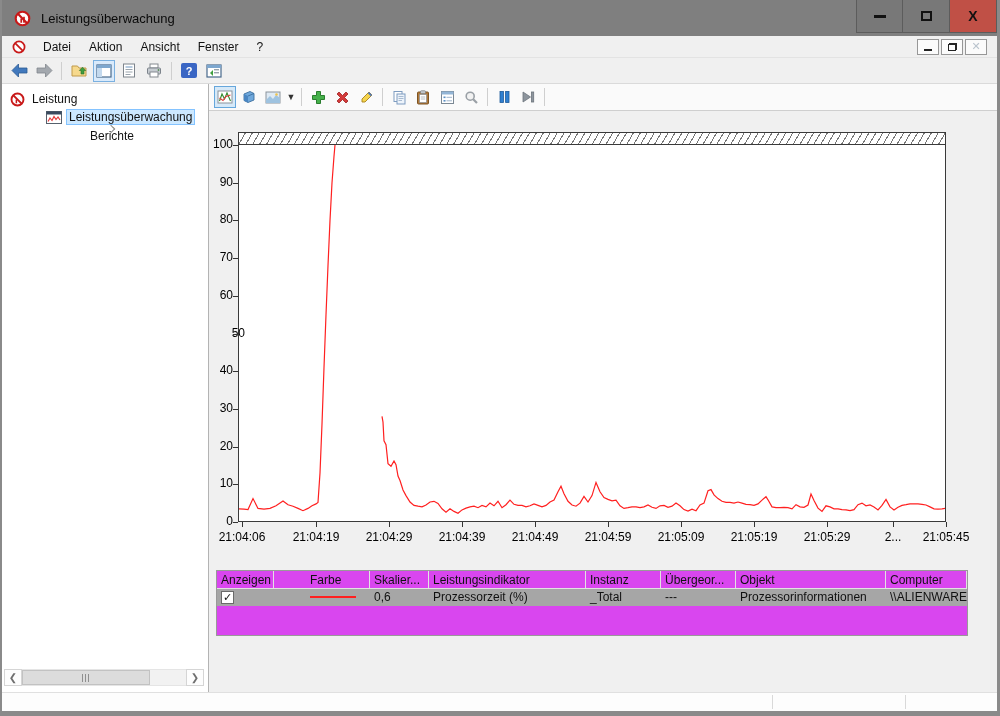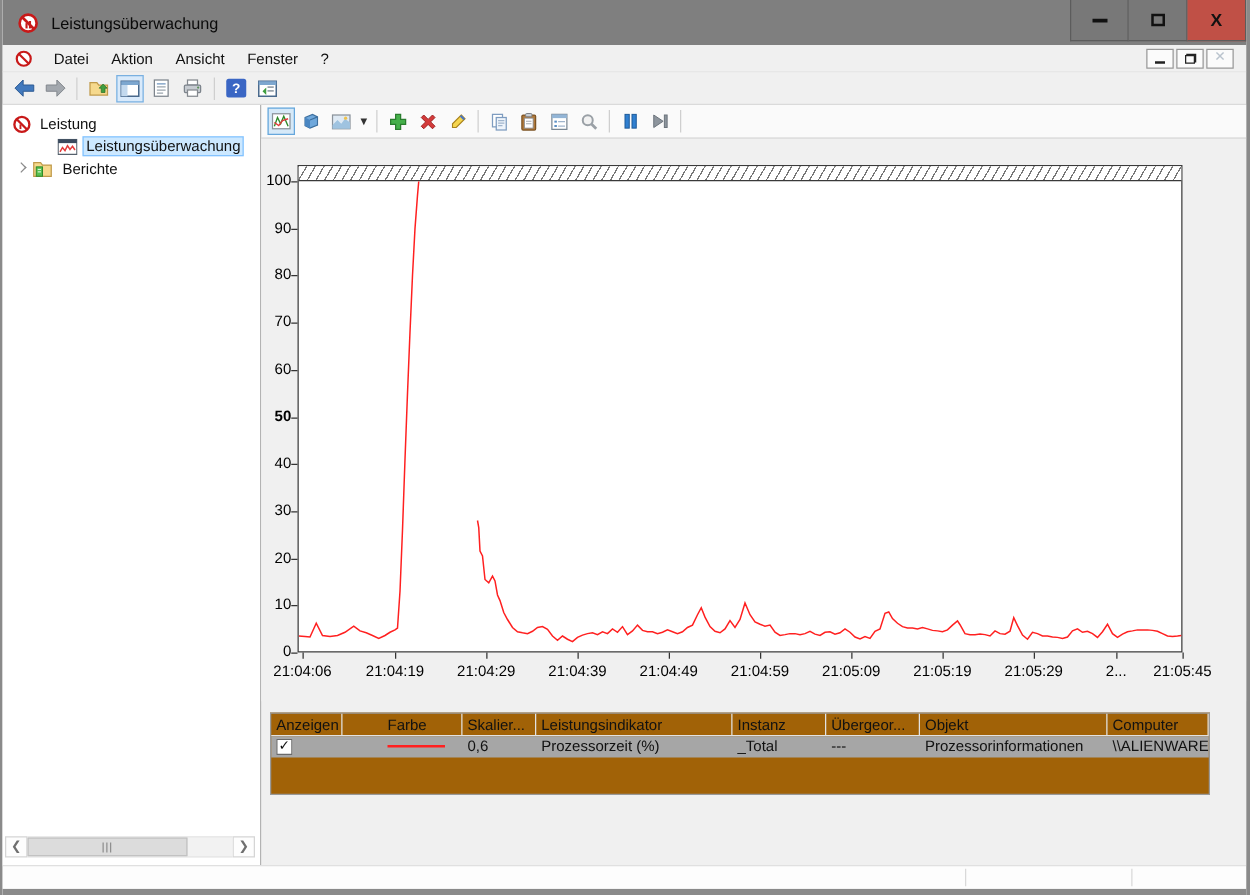--- a/index.html
+++ b/index.html
@@ -84,21 +84,21 @@
   .xtick  { position:absolute; width:1px; height:5px; background:#333; }
 
   
   .stats { position:relative; height:52px; flex:0 0 auto; font-size:12px; }
   .stat-label { position:absolute; text-align:right; }
   .stat-box { position:absolute; height:19px; border:1px solid #a6a6a6; background:#fdfdfd;
               text-align:right; padding:2px 5px 0 0; }
 
   
   .table-wrap { position:relative; flex:1 1 auto; }
-  .counter-table { position:absolute; left:7px; top:9px; width:752px; height:66px; background:#a16207; border:1px solid #999; }
+  .counter-table { position:absolute; left:7px; top:9px; width:752px; height:66px; background:#d946ef; border:1px solid #999; }
   .t-header { display:flex; height:18px; border-bottom:1px solid #e2e2e2; }
   .t-header .cell { border-right:1px solid #e2e2e2; padding:2px 4px; overflow:hidden; white-space:nowrap; }
   .t-row { display:flex; height:17px; background:#a6a6a6; }
   .t-row .cell { padding:1px 4px; overflow:hidden; white-space:nowrap; }
   .c0{width:57px;flex:0 0 auto;} .c1{width:64px;flex:0 0 auto;margin-left:32px;} .c2{width:59px;flex:0 0 auto;}
   .c3{width:157px;flex:0 0 auto;} .c4{width:75px;flex:0 0 auto;} .c5{width:75px;flex:0 0 auto;}
   .c6{width:150px;flex:0 0 auto;} .c7{flex:1 1 auto;}
   .chk { width:13px; height:13px; background:#fff; border:1px solid #6a6a6a; font-size:11px; line-height:11px;
          text-align:center; font-weight:bold; color:#111; margin-top:1px; }
   .swatch { width:46px; height:2px; background:#ff2020; margin-top:6px; }
@@ -233,21 +233,21 @@
           <span class="tree-label">Leistung</span>
         </div>
         <div class="tree-row" style="padding-left:44px;">
           <svg class="icon" width="16" height="13" viewBox="0 0 16 13">
               <rect x="0.5" y="0.5" width="15" height="12" fill="#fff" stroke="#55606c" stroke-width="1"></rect>
               <rect x="0.5" y="0.5" width="15" height="3" fill="#3a4a5e"></rect>
               <polyline points="2,10.5 4,7 6,9.5 8,5.5 10,8.5 12,6 14,9" fill="none" stroke="#e23b3b" stroke-width="1.2"></polyline>
             </svg>
           <span class="tree-label selected">Leistungsüberwachung</span>
         </div>
-        <div class="tree-row" style="padding-left:10px;">
+        <div class="tree-row" style="padding-left:10px;flex-direction:column;">
           <span class="chev collapsed"></span>
           <svg class="icon" style="margin-left:6px;" width="17" height="14" viewBox="0 0 17 14">
               <path d="M1 3 L1 13 L15 13 L15 4 L8 4 L6.5 2 L1 2 Z" fill="#f6d98d" stroke="#c09a4a" stroke-width="1"></path>
               <rect x="3" y="5.5" width="5" height="7.5" fill="#57c04f" stroke="#2f8a2a" stroke-width="0.8"></rect>
               <line x1="4.2" y1="7.5" x2="6.8" y2="7.5" stroke="#eafbe8" stroke-width="0.8"></line>
               <line x1="4.2" y1="9.5" x2="6.8" y2="9.5" stroke="#eafbe8" stroke-width="0.8"></line>
             </svg>
           <span class="tree-label">Berichte</span>
         </div>
       </div>
@@ -369,21 +369,21 @@
       <div class="ylabel" style="left: 0px; top: 403px;">0</div>
           <div class="ydash" style="left: 24px; top: 411px;"></div>
           <div class="ylabel" style="left: 0px; top: 365.3px;">10</div>
           <div class="ydash" style="left: 24px; top: 373.3px;"></div>
           <div class="ylabel" style="left: 0px; top: 327.6px;">20</div>
           <div class="ydash" style="left: 24px; top: 335.6px;"></div>
           <div class="ylabel" style="left: 0px; top: 289.9px;">30</div>
           <div class="ydash" style="left: 24px; top: 297.9px;"></div>
           <div class="ylabel" style="left: 0px; top: 252.2px;">40</div>
           <div class="ydash" style="left: 24px; top: 260.2px;"></div>
-          <div class="ylabel" style="left: 0px; top: 214.5px; font-weight: bold;">50</div>
+          <div class="ylabel" style="left: 12px; top: 214.5px;">50</div>
           <div class="ydash" style="left: 24px; top: 222.5px;"></div>
           <div class="ylabel" style="left: 0px; top: 176.8px;">60</div>
           <div class="ydash" style="left: 24px; top: 184.8px;"></div>
           <div class="ylabel" style="left: 0px; top: 139.1px;">70</div>
           <div class="ydash" style="left: 24px; top: 147.1px;"></div>
           <div class="ylabel" style="left: 0px; top: 101.4px;">80</div>
           <div class="ydash" style="left: 24px; top: 109.4px;"></div>
           <div class="ylabel" style="left: 0px; top: 63.7px;">90</div>
           <div class="ydash" style="left: 24px; top: 71.7px;"></div>
           <div class="ylabel" style="left: 0px; top: 26px;">100</div>

